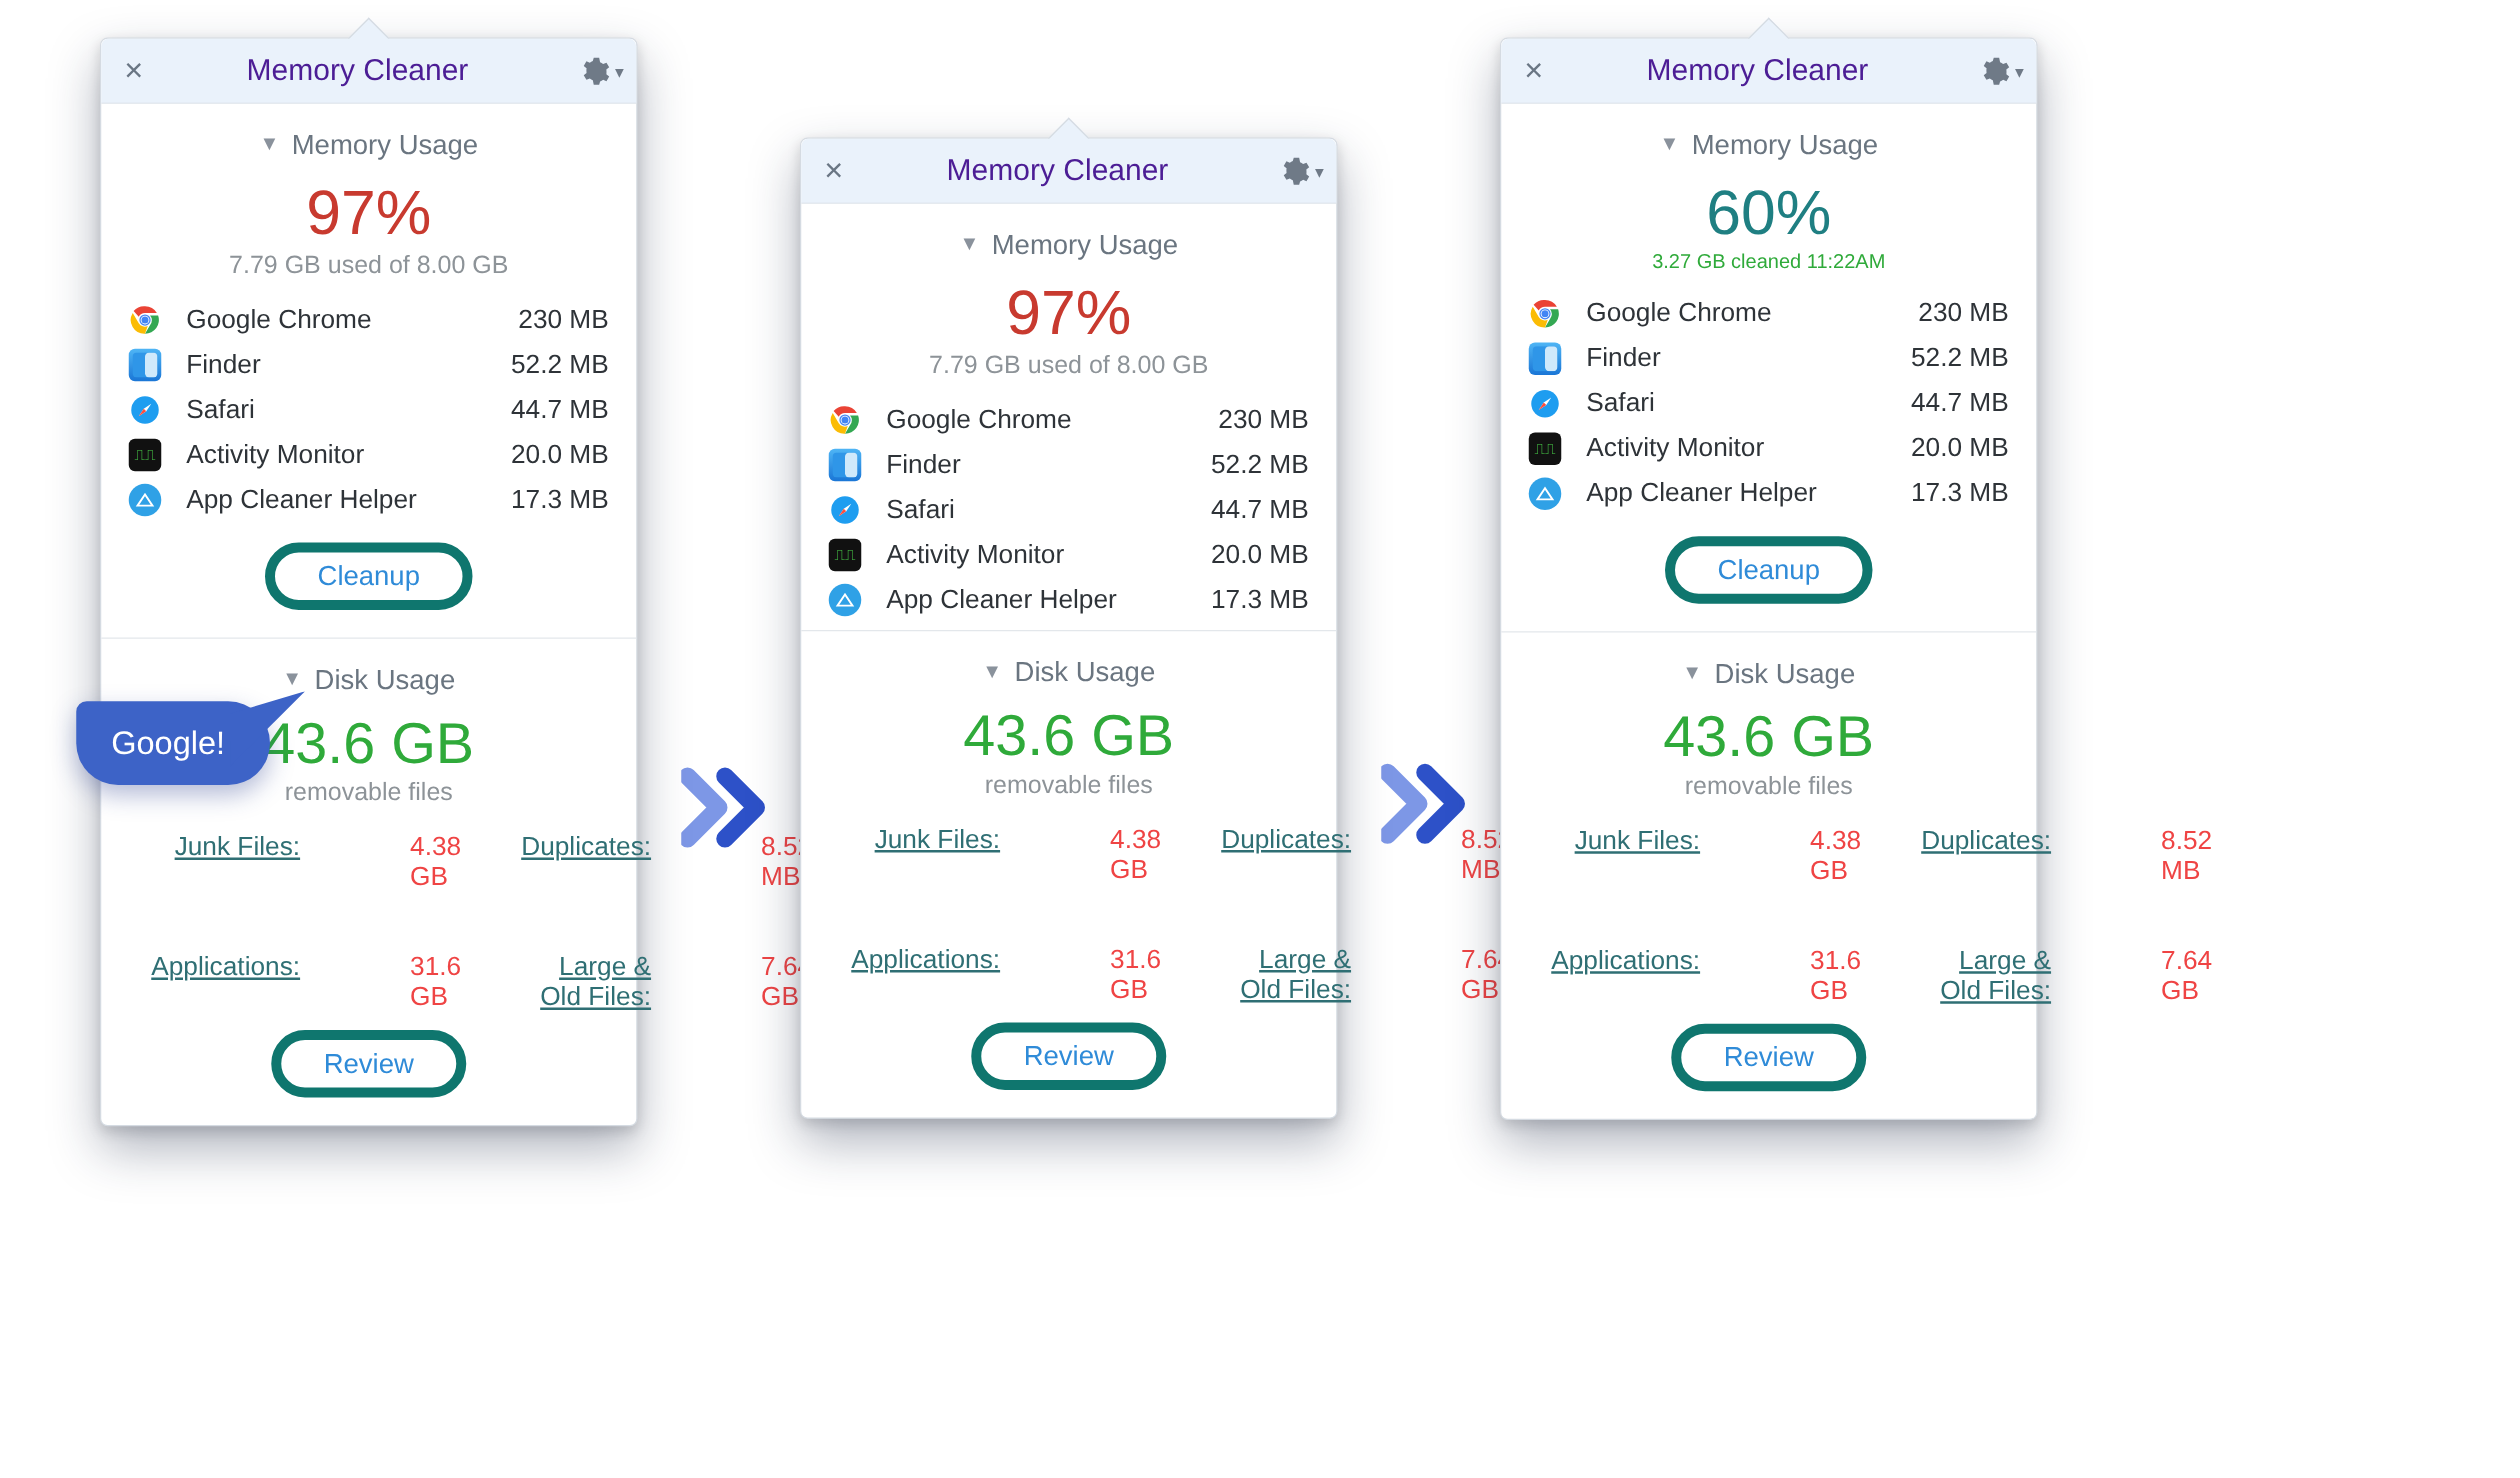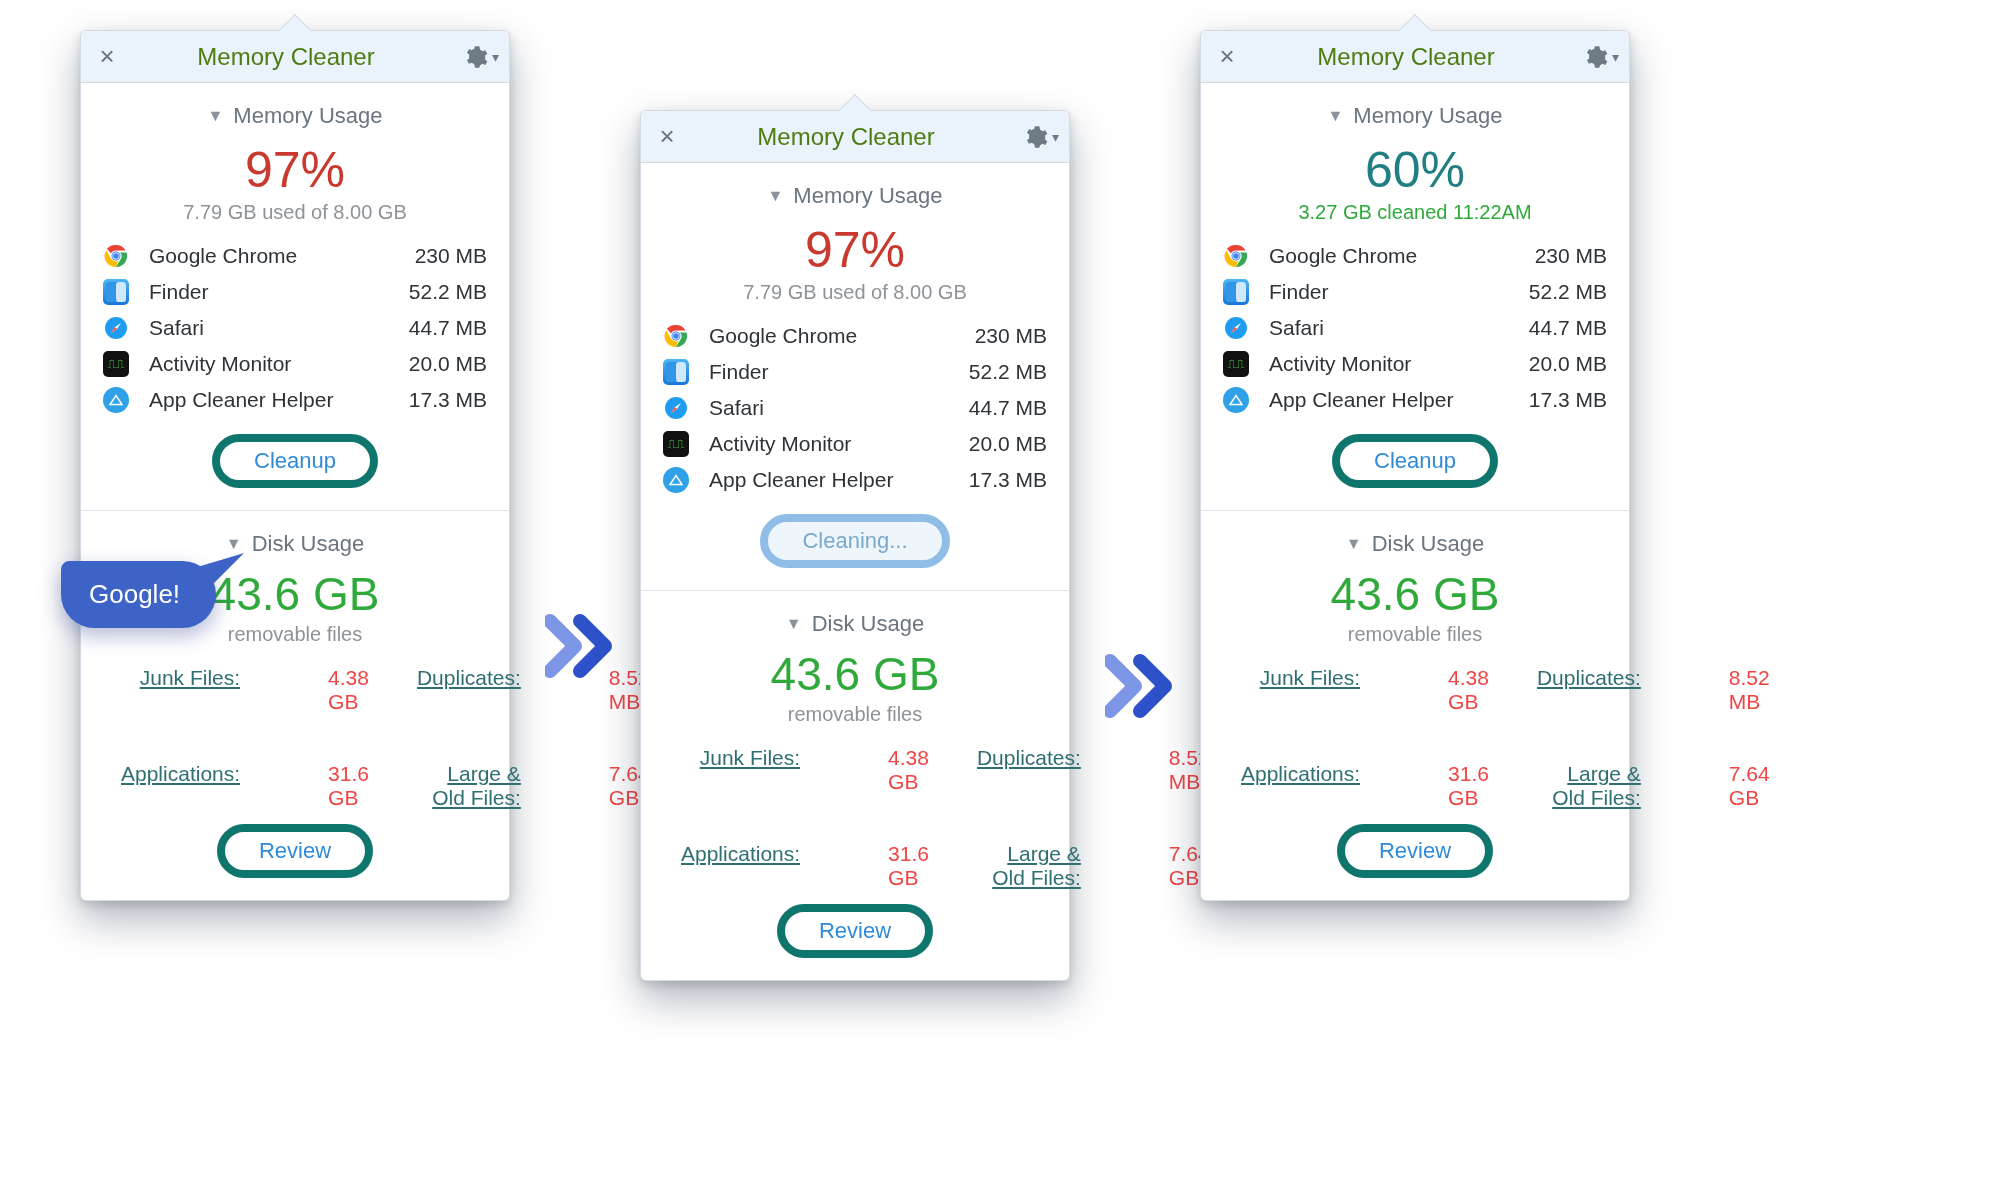--- a/index.html
+++ b/index.html
@@ -60,21 +60,21 @@
   .close-x {
     font-size: 26px;
     color: #6a7684;
     width: 32px;
     text-align: center;
     cursor: pointer;
   }
   .title {
     flex: 1;
     text-align: center;
-    color: #4d7c0f;
+    color: #4c1d95;
     font-size: 24px;
     font-weight: 400;
   }
   .gear {
     width: 50px;
     display: flex;
     align-items: center;
     justify-content: flex-end;
     gap: 4px;
     color: #6a7684;
@@ -99,21 +99,21 @@
     margin-top: 6px;
   }
   .pct-red { color: #c83a2f; }
   .pct-teal { color: #1f7f82; }
   .sub {
     text-align: center;
     color: #8d9398;
     font-size: 20px;
     margin: 2px 0 14px;
   }
-  .sub-green { color: #2faa3a; font-size: 20px; text-align:center; margin: 2px 0 14px;}
+  .sub-green { color: #2faa3a; font-size: 16px; text-align:center; margin: 2px 0 14px;}
   .apps { padding: 0 22px 6px; }
   .app-row {
     display: flex;
     align-items: center;
     gap: 20px;
     padding: 5px 0;
     font-size: 21px;
     color: #2e3338;
   }
   .app-row .nm { flex: 1; }
@@ -370,23 +370,20 @@
           <span class="ico" style="background:#2fa1e6;border-radius:50%">
             <svg viewBox="0 0 24 24" width="18" height="18">
               <path d="M4 18 L12 6 L20 18 Z" fill="none" stroke="#fff" stroke-width="2"></path>
             </svg>
           </span>
           <span class="nm">App Cleaner Helper</span>
           <span class="sz">17.3 MB</span>
         </div>
     </div>
 
-    <div class="btn-row">
-      <span class="btn muted">Cleaning...</span>
-    </div>
     <div class="divider"></div>
 
     <div class="section-head">
         <span class="tri">▼</span>
         <span>Disk Usage</span>
       </div>
     <div class="disk-size">43.6 GB</div>
     <div class="sub">removable files</div>
     <div class="files-grid">
       <span class="lbl">Junk Files:</span>

